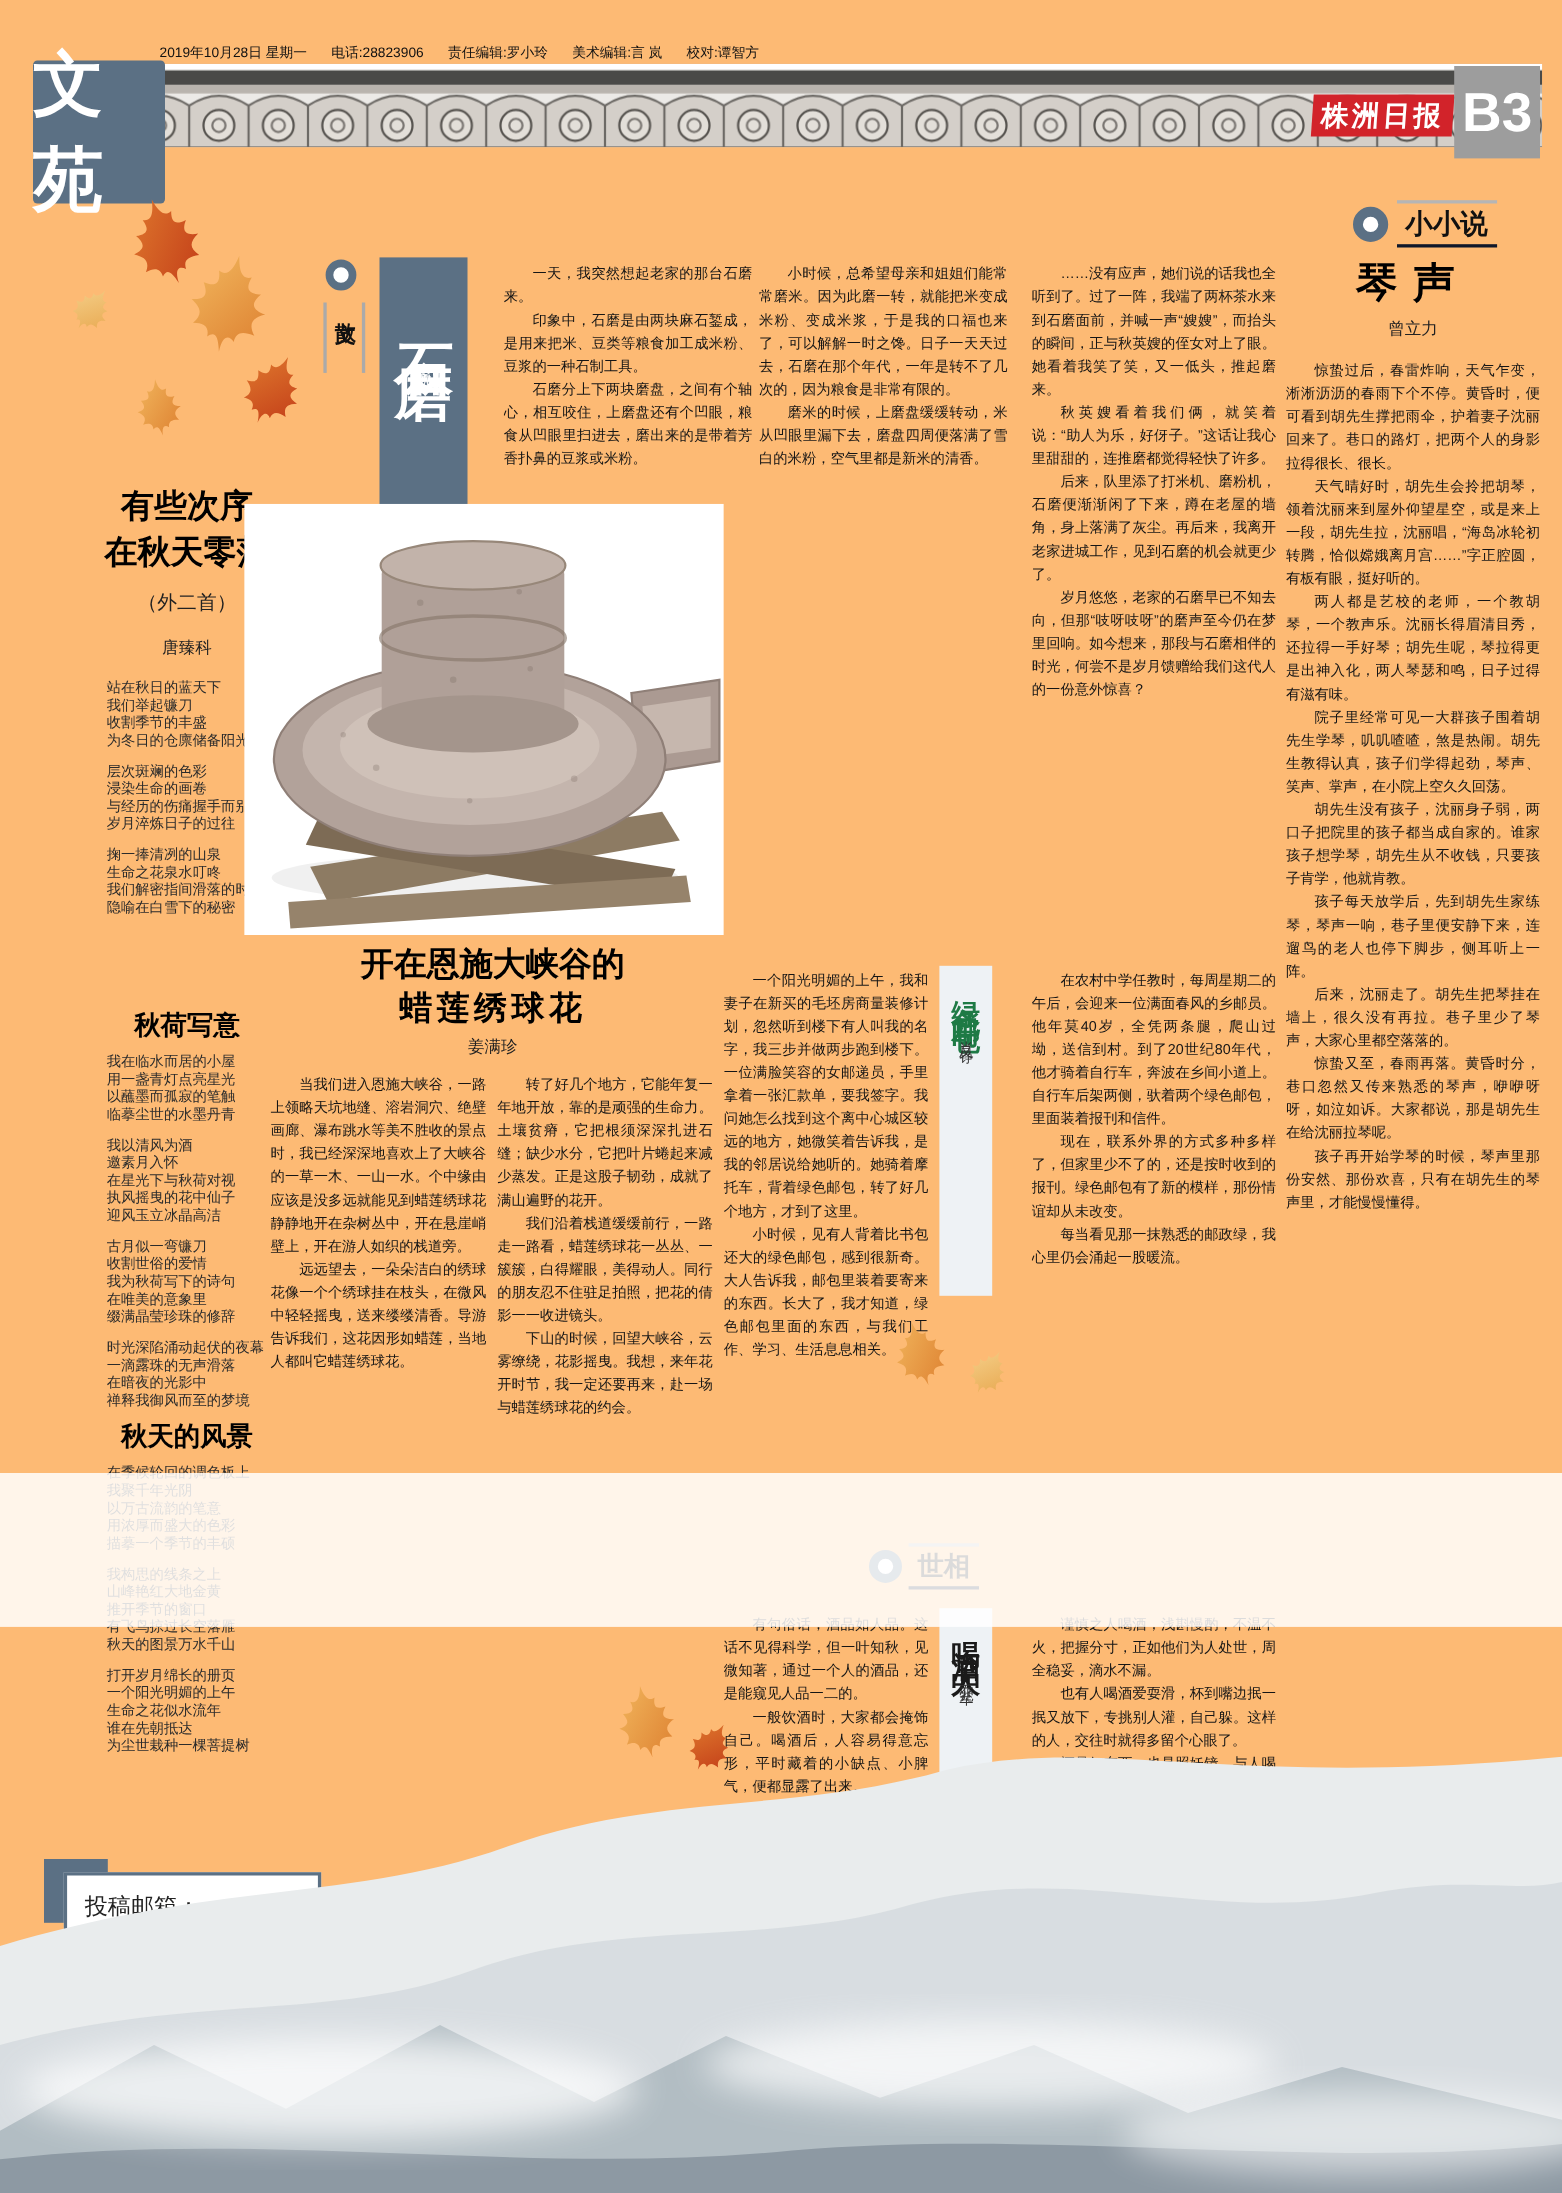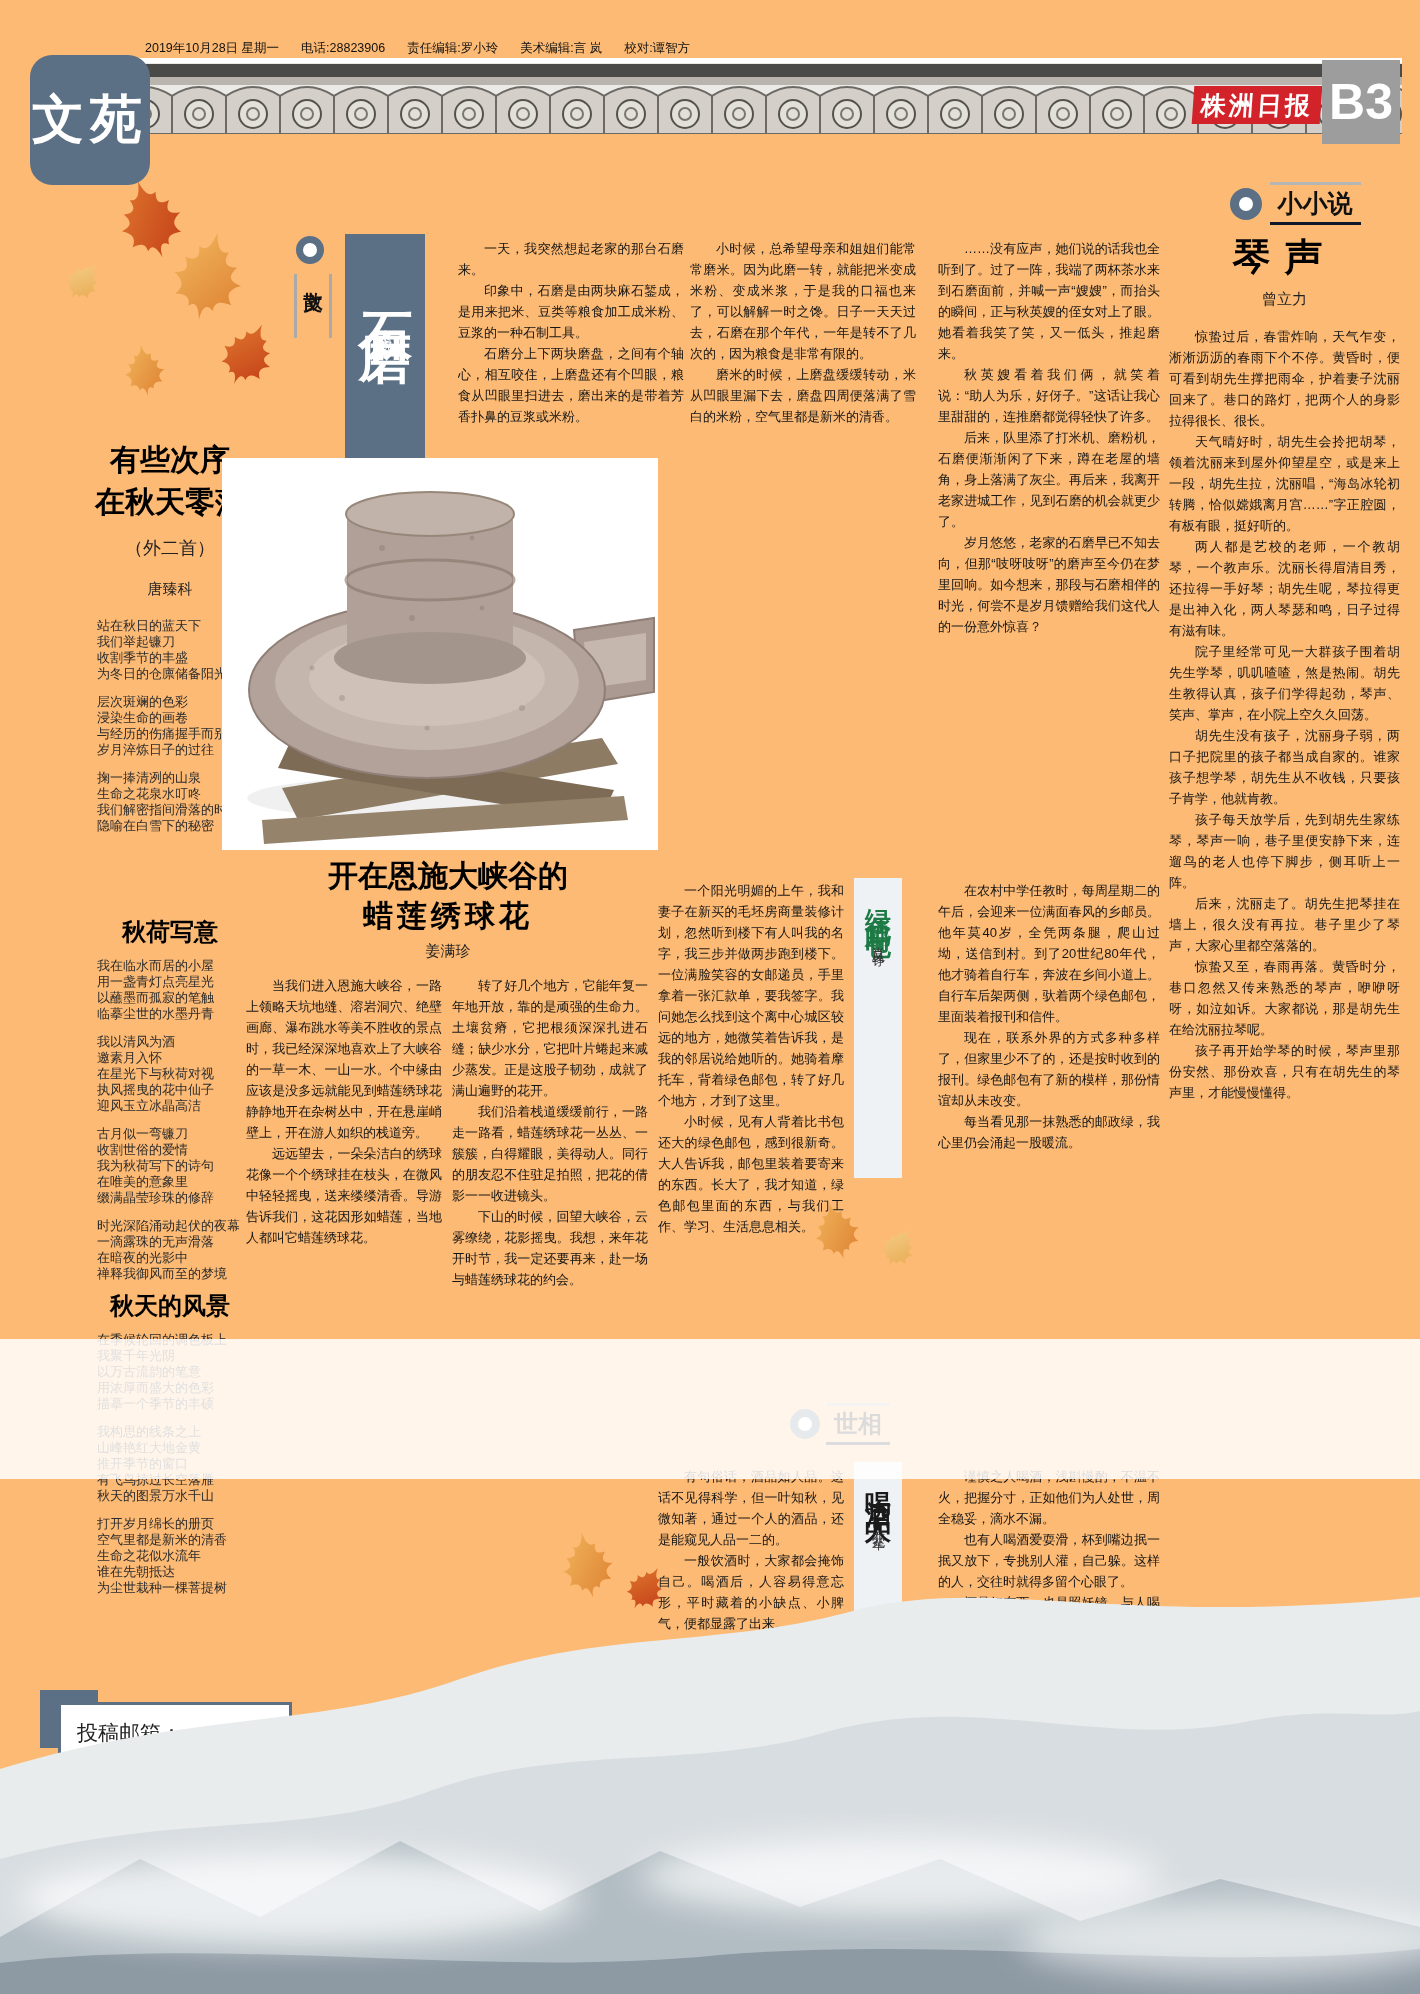--- a/index.html
+++ b/index.html
@@ -2,22 +2,22 @@
 <html><head>
 <meta charset="utf-8">
 <style>
   html,body{margin:0;padding:0;background:#e8e8e8;}
   .page{position:relative;width:1420px;height:1994px;background:#fdba74;overflow:hidden;
         font-family:"Liberation Sans",sans-serif;color:#1a1a1a;}
   .abs{position:absolute;}
   
   .meta{font-size:12.5px;color:#111;white-space:nowrap;}
   .meta .meta-item{display:inline-block;margin-right:22px;}
-  .wenyuan{background:#5b7084;border-radius:22px;color:#fff;display:flex;align-items:center;justify-content:center;
-           font-family:Liberation Serif, serif;font-weight:bold;font-size:52px;letter-spacing:6px;}
+  .wenyuan{background:#5b7084;border-radius:4px;color:#fff;display:flex;align-items:center;justify-content:center;
+           font-family:Liberation Serif, serif;font-weight:bold;font-size:64px;letter-spacing:6px;}
   .paper-box{background:#d2232a;color:#fff;display:flex;align-items:center;justify-content:center;
              font-family:"Liberation Serif",serif;font-weight:bold;font-size:25px;letter-spacing:3px;
              transform:skewX(-4deg);}
   .pageno-box{background:#9d9d9d;color:#fff;display:flex;align-items:center;justify-content:center;
               font-size:50px;font-weight:bold;}
   
   .poem-title{font-family:"Liberation Serif",serif;font-weight:bold;font-size:30px;text-align:center;color:#000;}
   .poem-sub{font-size:18px;text-align:center;color:#222;}
   .poem-author{font-size:15px;text-align:center;color:#222;}
   .poem-h2{font-family:"Liberation Serif",serif;font-weight:bold;font-size:24px;text-align:center;color:#000;}
@@ -175,21 +175,21 @@
       </div>
       <div class="stanza">
         <div class="poem-line">我构思的线条之上</div>
         <div class="poem-line">山峰艳红大地金黄</div>
         <div class="poem-line">推开季节的窗口</div>
         <div class="poem-line">有飞鸟掠过长空落雁</div>
         <div class="poem-line">秋天的图景万水千山</div>
       </div>
       <div class="stanza">
         <div class="poem-line">打开岁月绵长的册页</div>
-        <div class="poem-line">空气里都是新米的清香</div>
+        <div class="poem-line">一个阳光明媚的上午</div>
         <div class="poem-line">生命之花似水流年</div>
         <div class="poem-line">谁在先朝抵达</div>
         <div class="poem-line">为尘世栽种一棵菩提树</div>
       </div>
     </div>
 
   <div class="abs" style="left:40px;top:1690px;width:58px;height:58px;background:#5b7084;"></div>
   <div class="abs email-box" style="left:58px;top:1702px;width:234px;height:118px;">
     <div class="email-label">投稿邮箱：</div>
     <div class="email-addr">zzfkwy@163.com</div>

